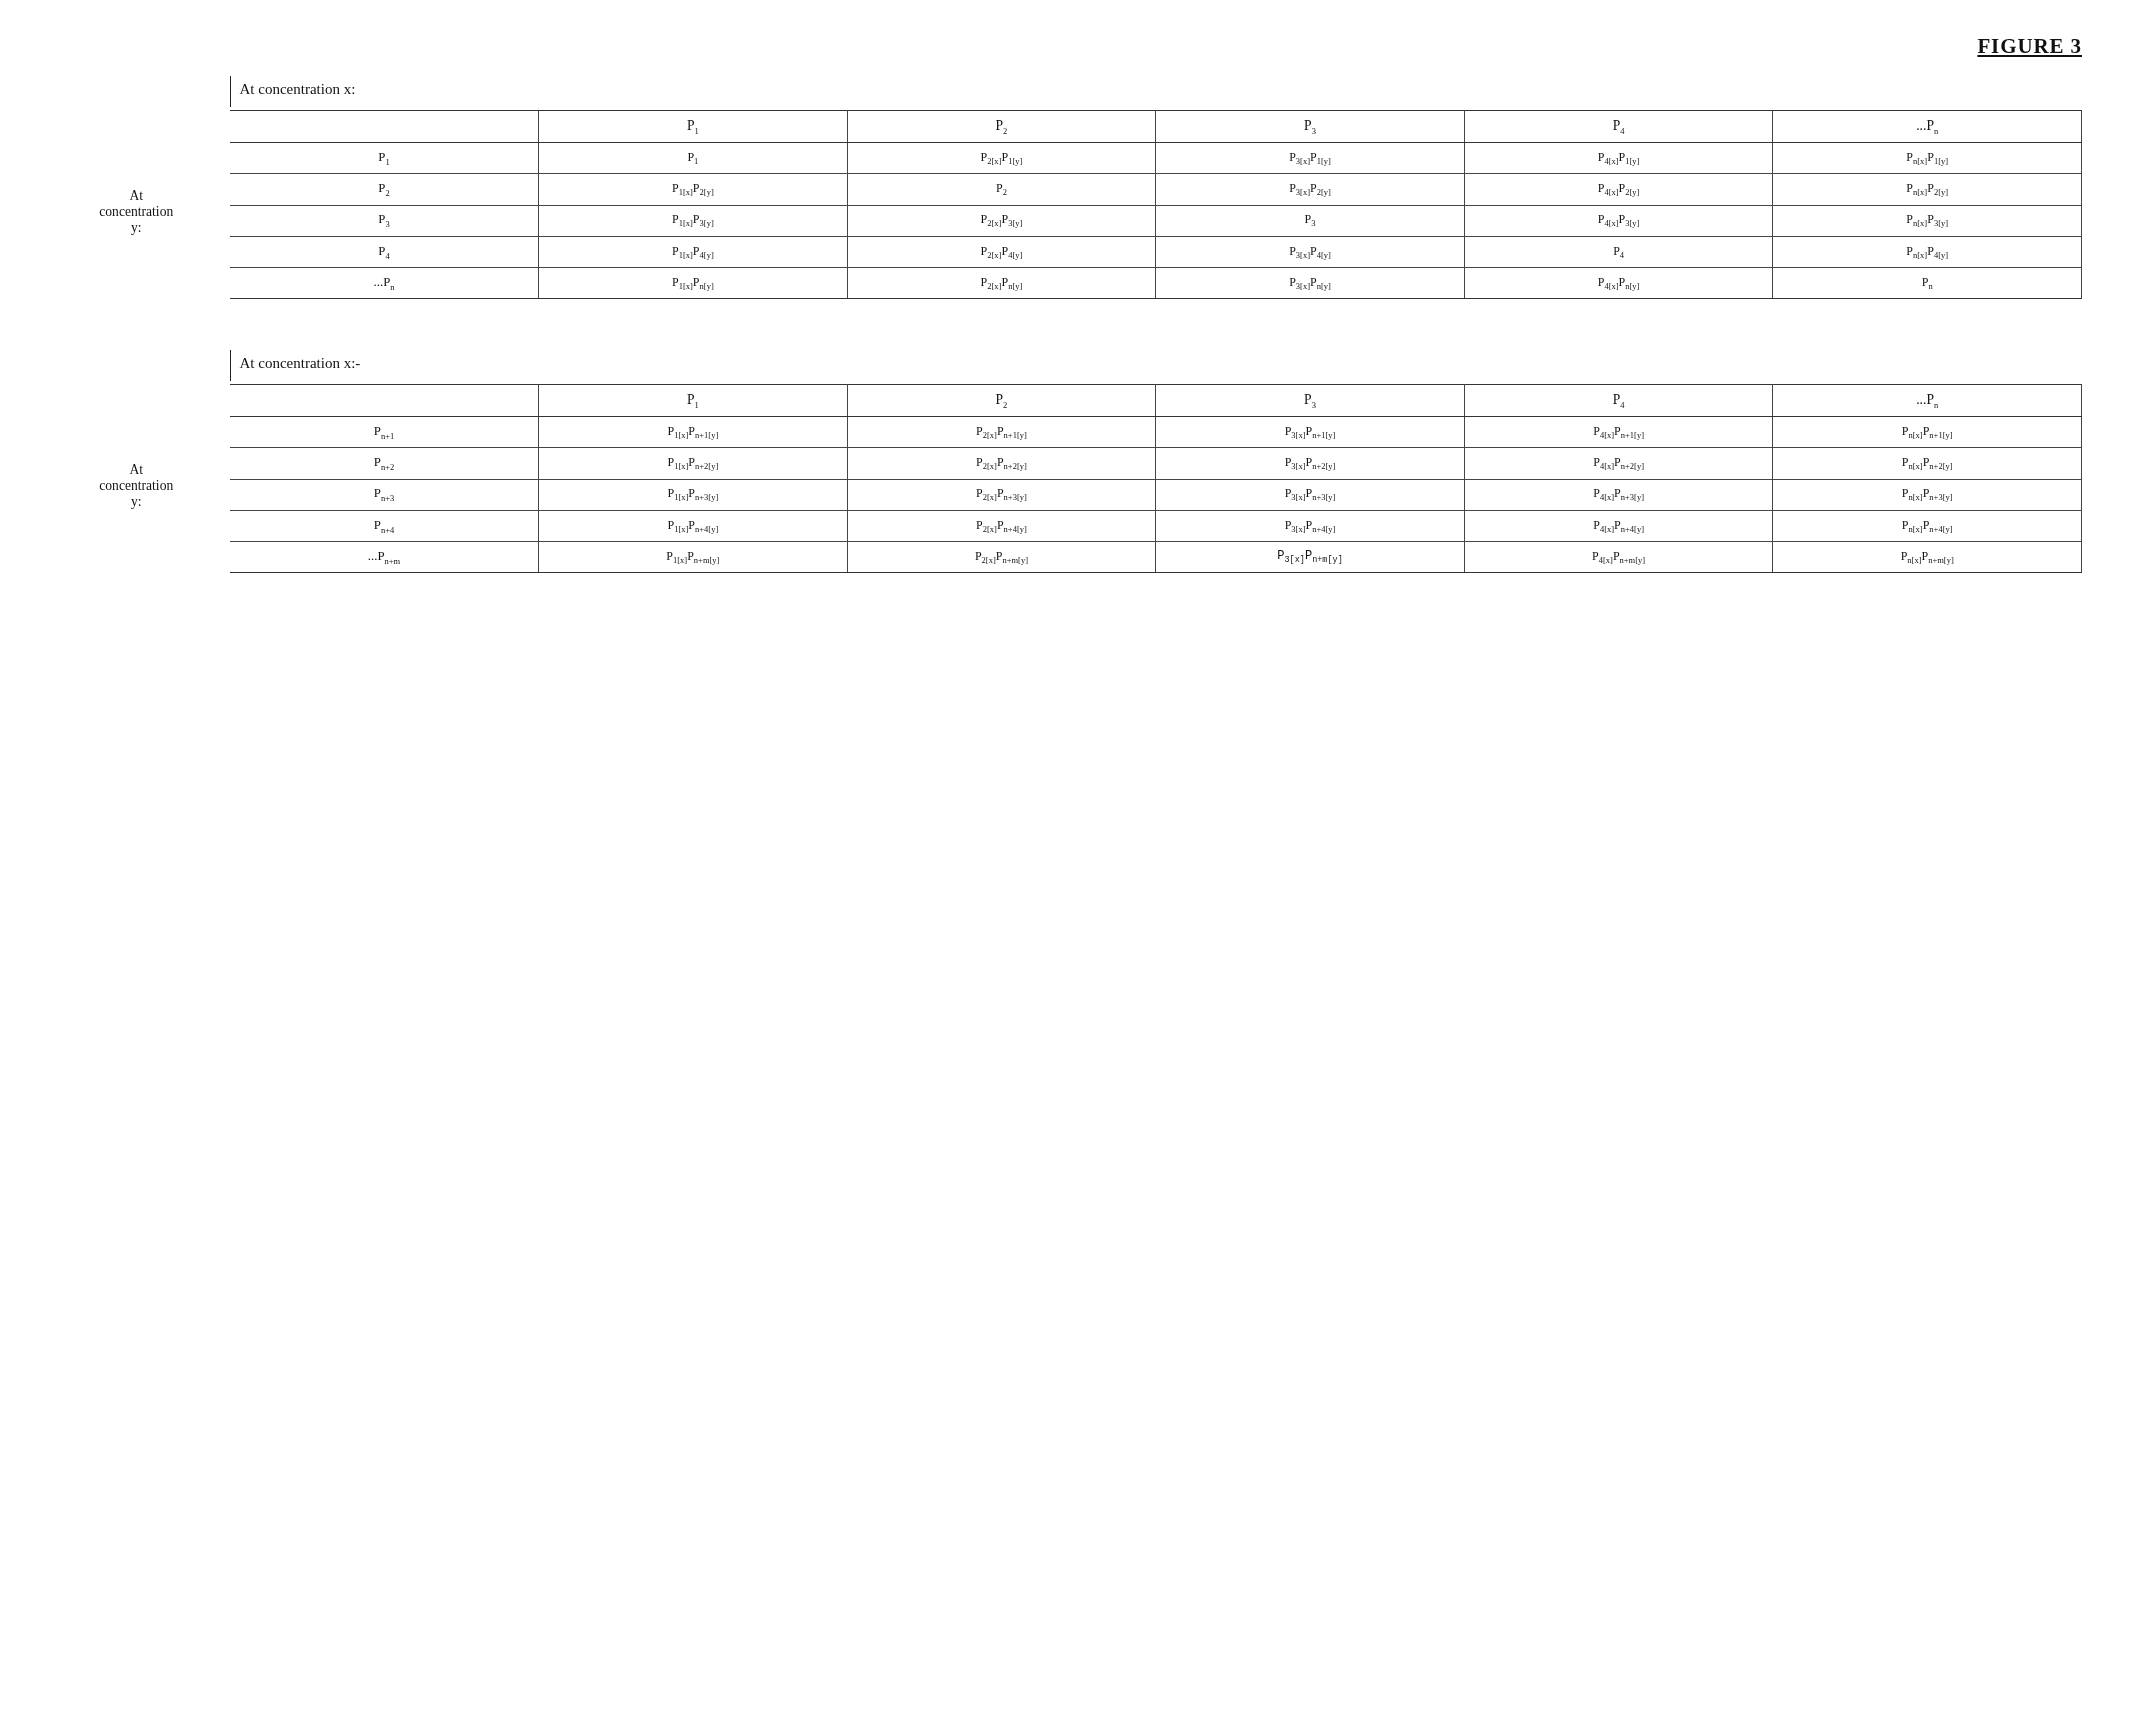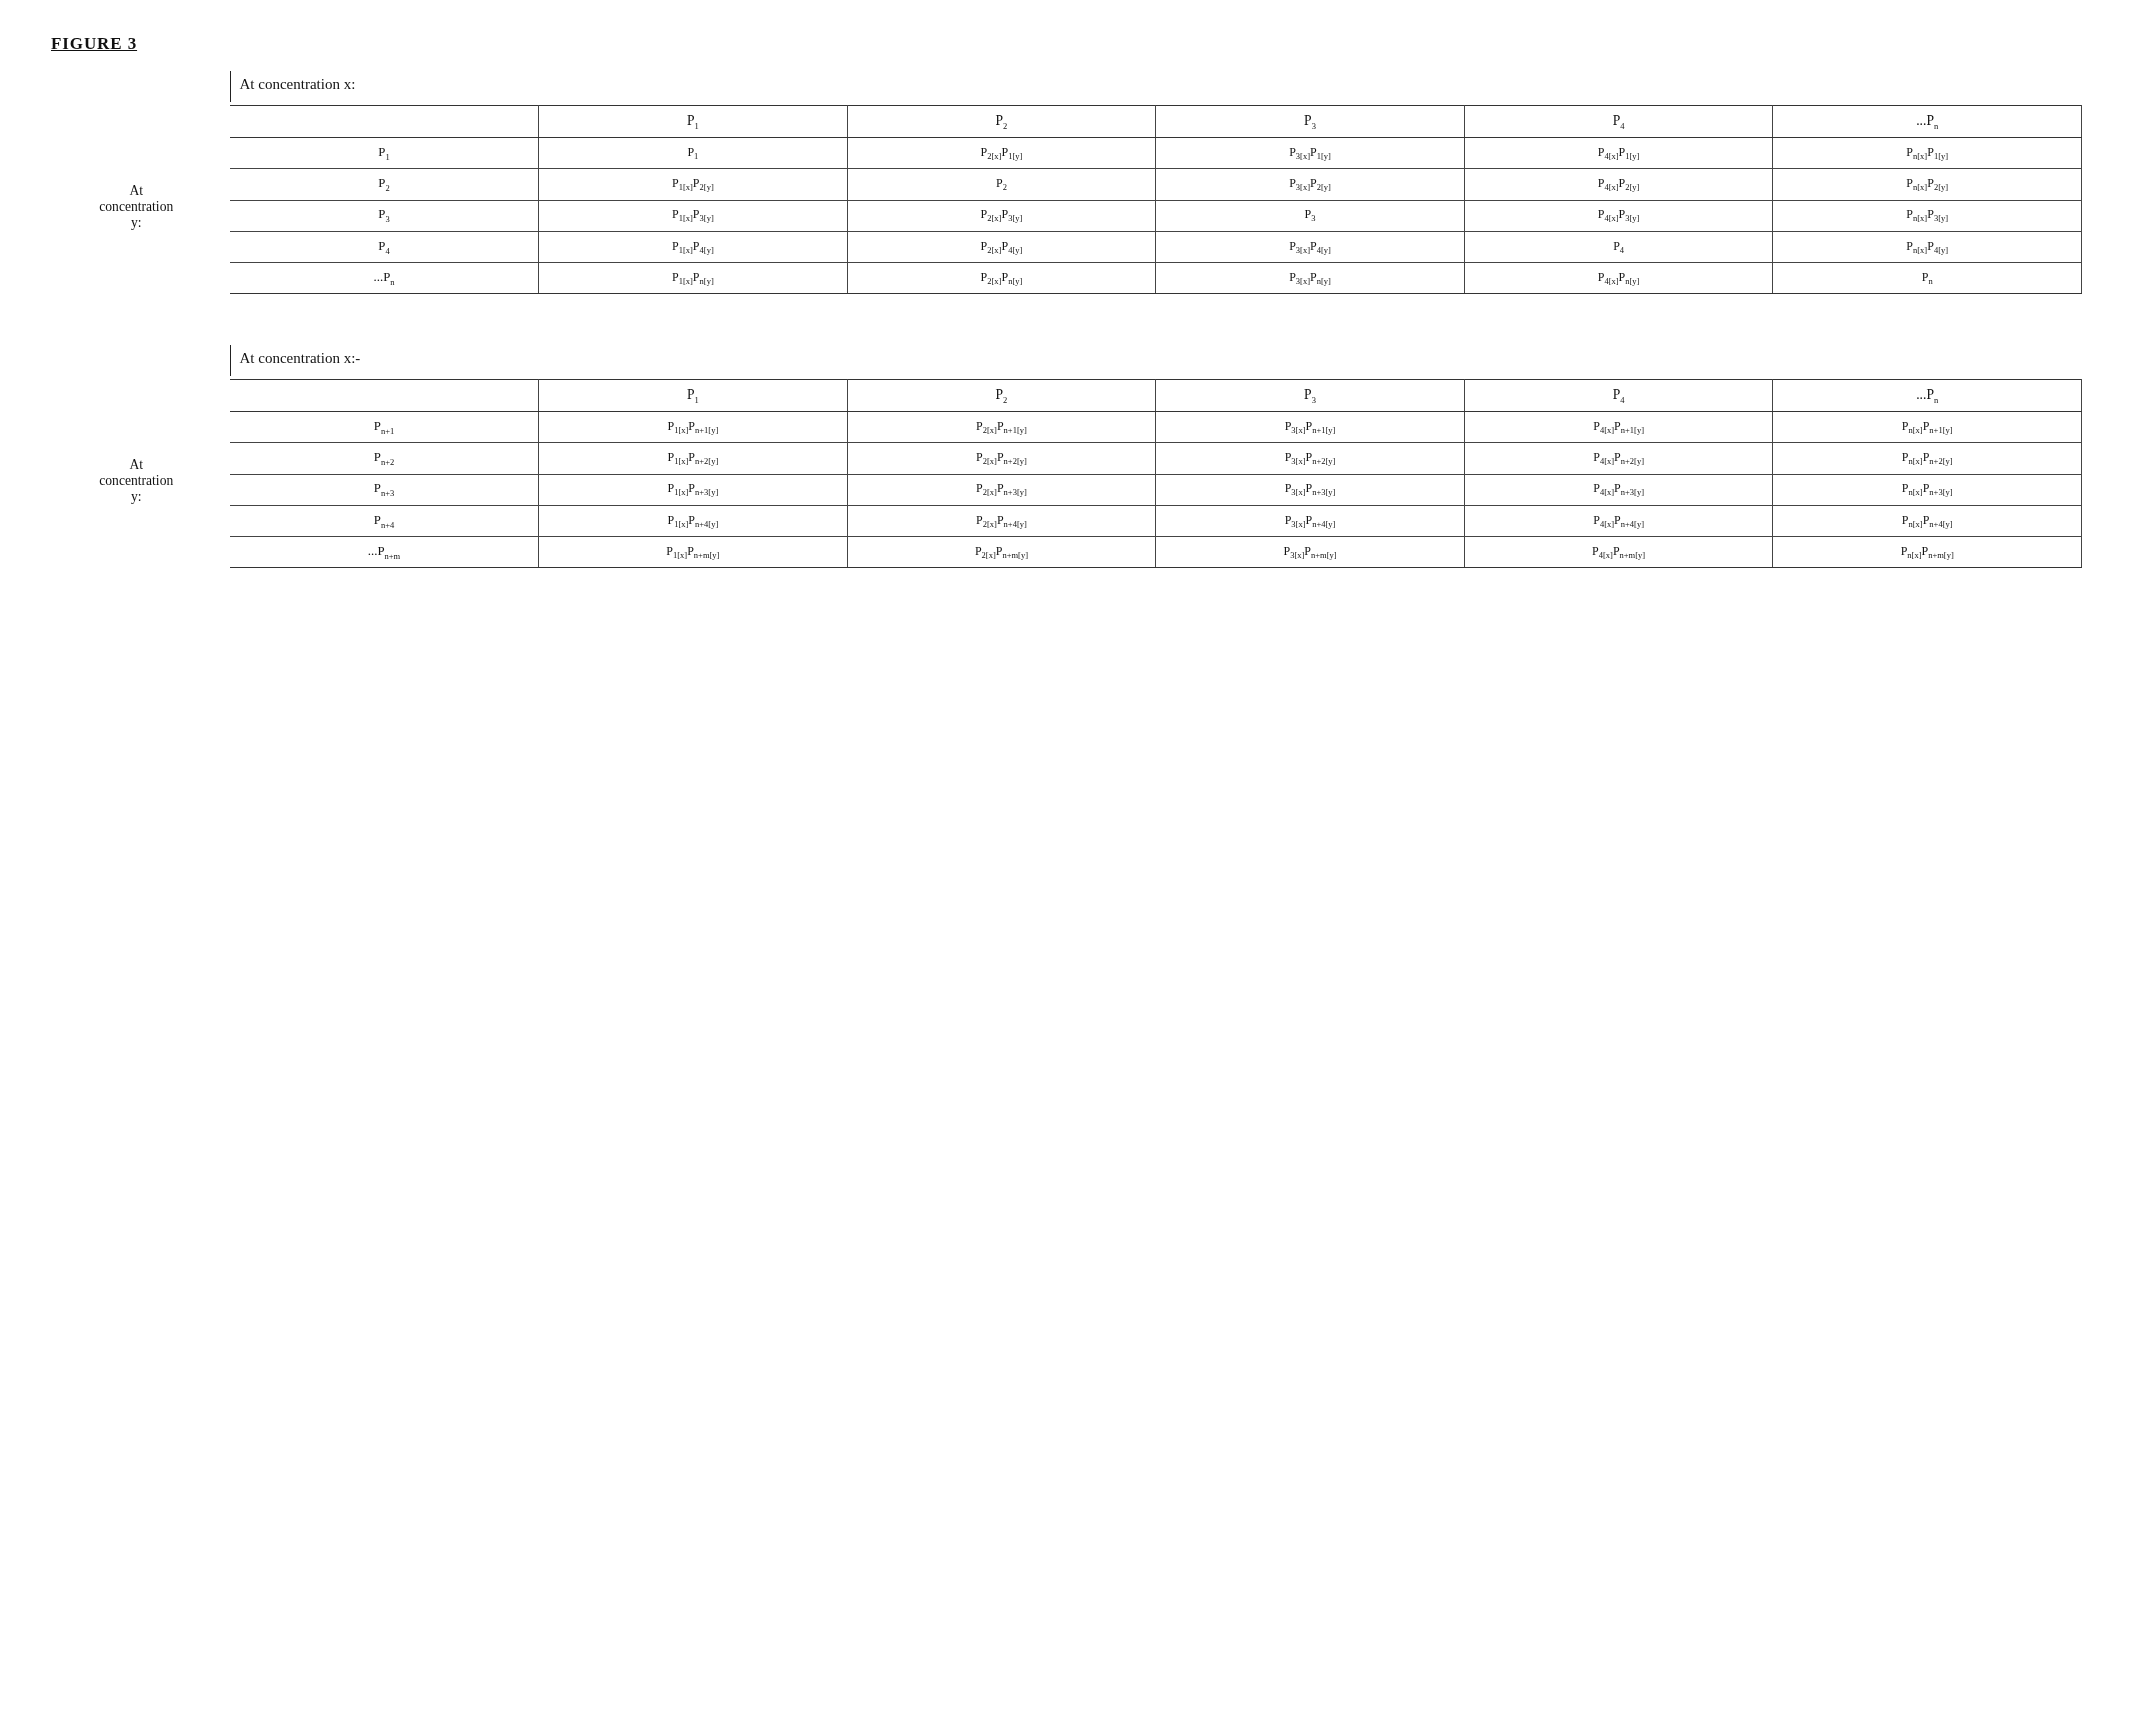--- a/index.html
+++ b/index.html
@@ -11,22 +11,22 @@
       padding: 34px 51px;
       width: 2133px;
       min-height: 1730px;
     }
 
     .figure-block {
       margin-bottom: 51px;
     }
 
     .figure-title {
-      text-align: left;
-      font-size: 17px;
+      text-align: right;
+      font-size: 21px;
       font-weight: bold;
       text-decoration: underline;
       margin-bottom: 17px;
       letter-spacing: 0.9px;
     }
 
     .table-wrapper {
       display: flex;
       flex-direction: row;
       align-items: flex-start;
@@ -228,21 +228,21 @@
             <td class="math-cell left-bar">P<sub>1[x]</sub>P<sub>n+4[y]</sub></td>
             <td class="math-cell">P<sub>2[x]</sub>P<sub>n+4[y]</sub></td>
             <td class="math-cell">P<sub>3[x]</sub>P<sub>n+4[y]</sub></td>
             <td class="math-cell">P<sub>4[x]</sub>P<sub>n+4[y]</sub></td>
             <td class="math-cell">P<sub>n[x]</sub>P<sub>n+4[y]</sub></td>
           </tr>
           <tr>
             <td class="row-header math-cell" style="border-bottom:1.7px solid #333;">...P<sub>n+m</sub></td>
             <td class="math-cell left-bar" style="border-bottom:1.7px solid #333;">P<sub>1[x]</sub>P<sub>n+m[y]</sub></td>
             <td class="math-cell" style="border-bottom:1.7px solid #333;margin-left:28px;">P<sub>2[x]</sub>P<sub>n+m[y]</sub></td>
-            <td class="math-cell" style="border-bottom:1.7px solid #333;">P<sub>3[x]</sub>P<sub>n+m[y]</sub></td>
+            <td class="math-cell" style="border-bottom:1.7px solid #333;font-family:Liberation Mono, monospace;">P<sub>3[x]</sub>P<sub>n+m[y]</sub></td>
             <td class="math-cell" style="border-bottom:1.7px solid #333;margin-left:24px;">P<sub>4[x]</sub>P<sub>n+m[y]</sub></td>
             <td class="math-cell" style="border-bottom:1.7px solid #333;">P<sub>n[x]</sub>P<sub>n+m[y]</sub></td>
           </tr>
         </tbody>
       </table>
     </div>
   </div>
 </div>
 
 

